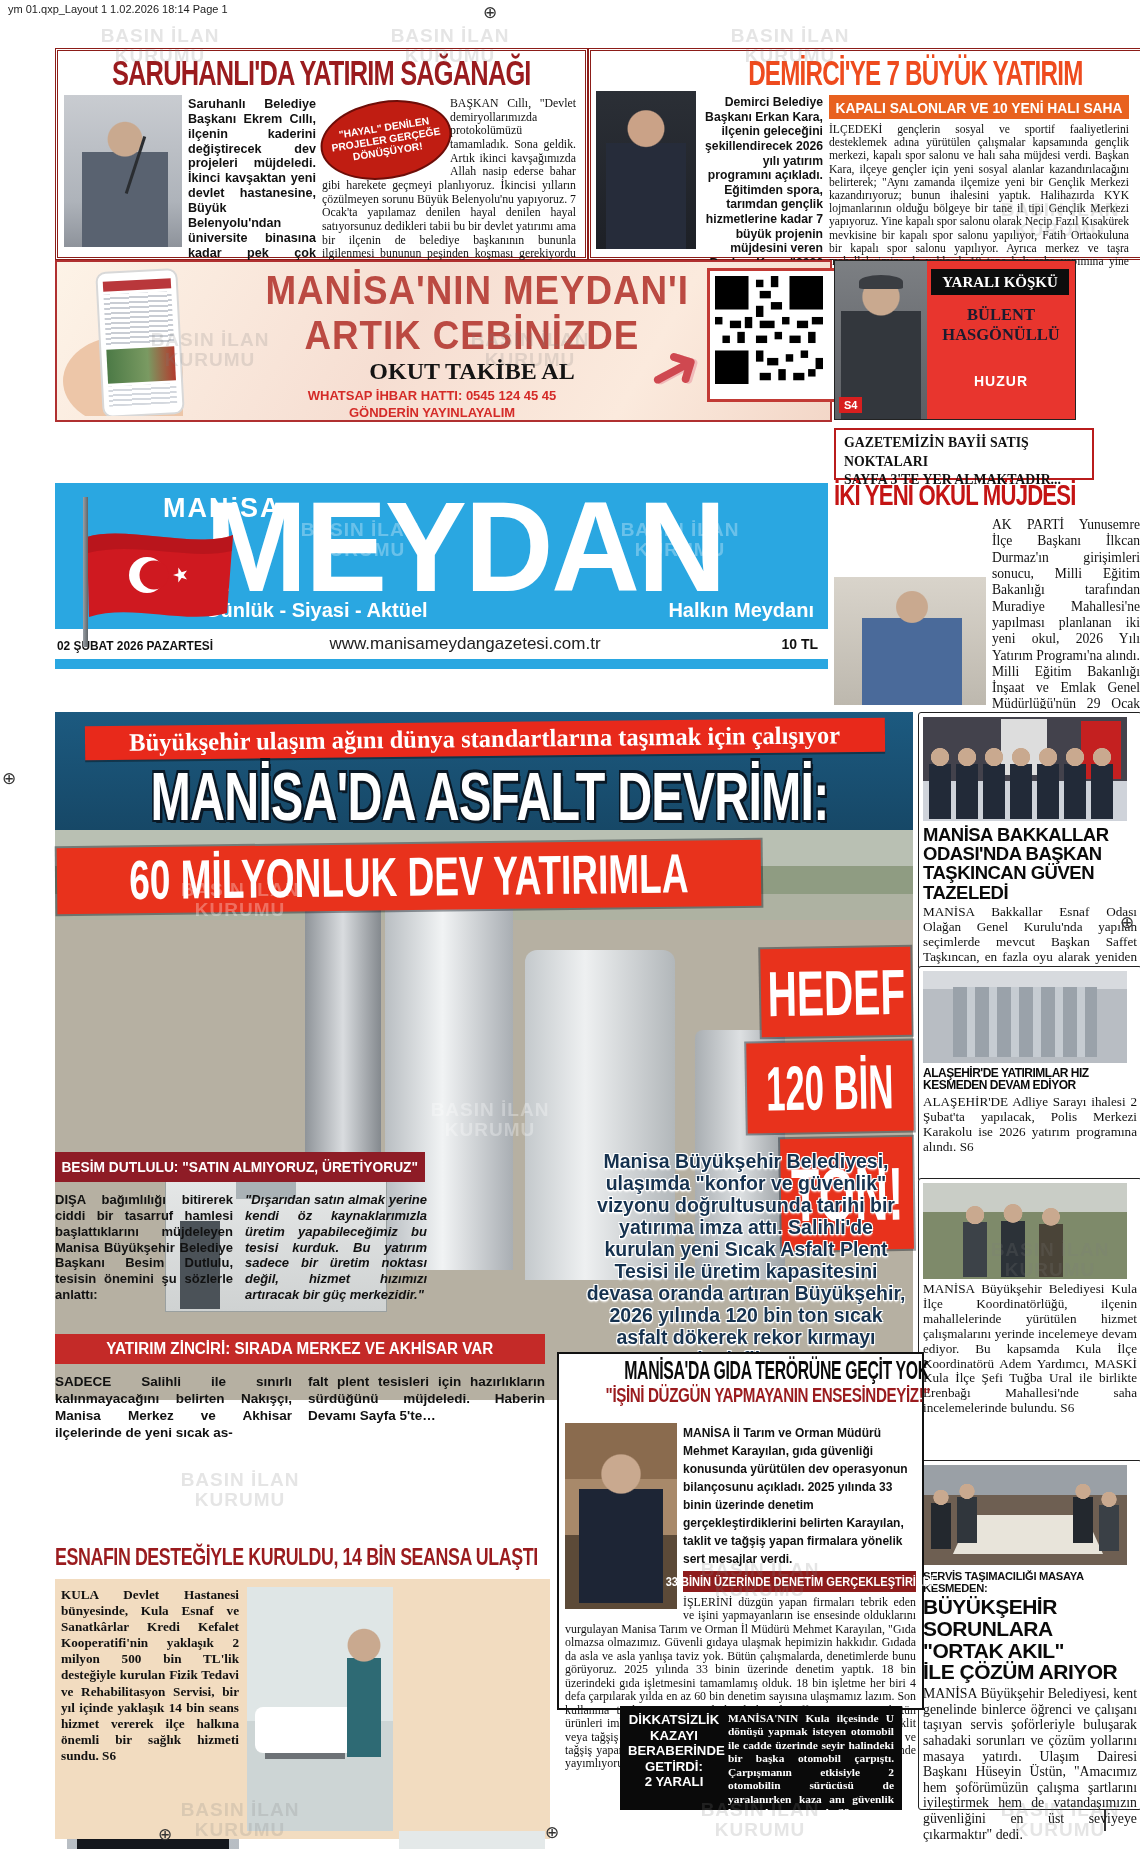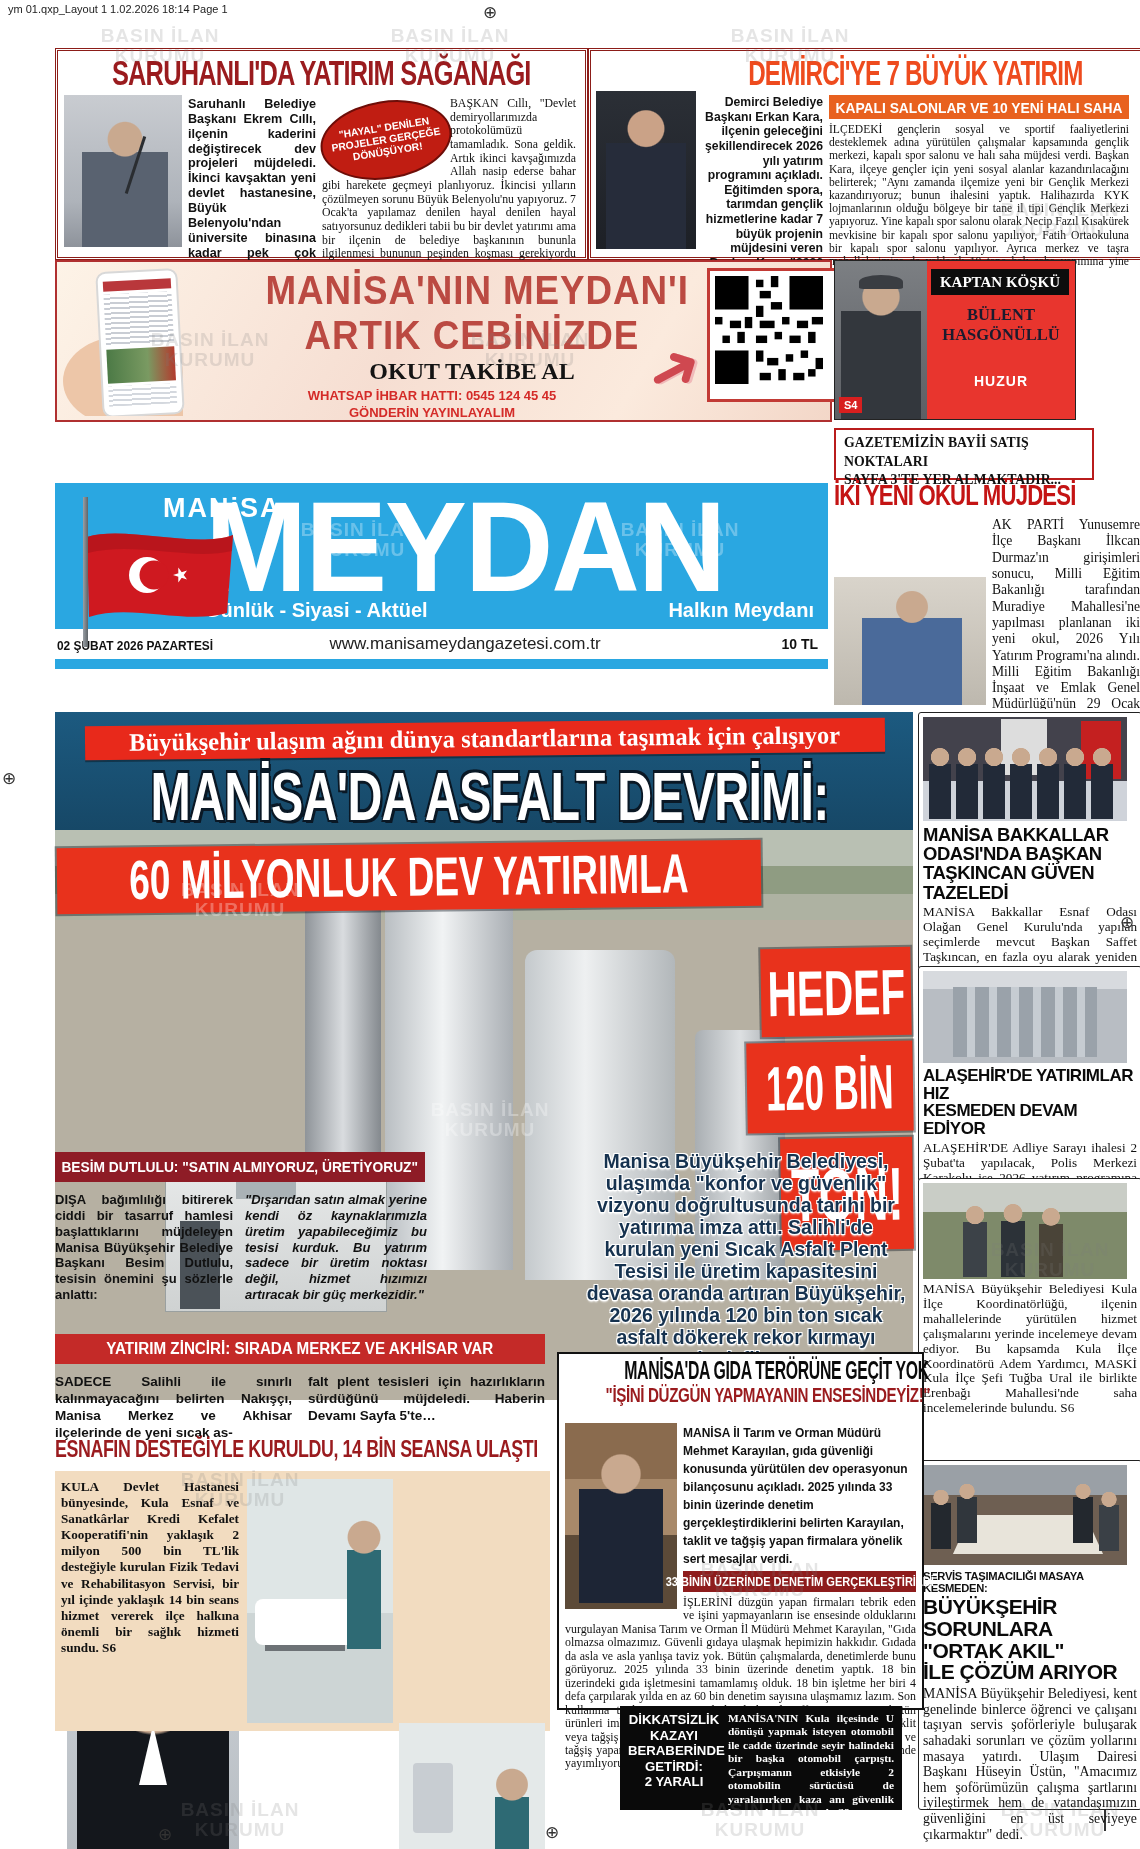--- a/index.html
+++ b/index.html
@@ -210,21 +210,21 @@
     </div>
   </section>
 
   <section class="abs" style="left:834px;top:260px;width:240px;height:158px;background:#e8352e;border:1px solid #222;">
     <div class="photo" style="position:absolute;left:0;top:0;width:92px;height:158px;background:linear-gradient(180deg,#7c7f83,#5c5f64);">
       <div class="person" style="left:6px;top:16px;width:80px;height:142px;--suit:#33373d;"></div>
       <div class="abs" style="left:24px;top:14px;width:44px;height:14px;background:#3a3d42;border-radius:50% 50% 10% 10%;"></div>
       <div class="abs" style="left:4px;bottom:6px;background:#d81f1f;color:#fff;font-weight:bold;font-size:11px;padding:2px 5px;">S4</div>
     </div>
     <div class="abs" style="left:96px;top:8px;width:138px;height:26px;background:#0d0d0d;display:flex;align-items:center;justify-content:center;">
-      <span class="serif" style="color:#fff;font-weight:bold;font-size:15px;">KAPTAN KÖŞKÜ</span>
+      <span class="serif" style="color:#fff;font-weight:bold;font-size:15px;">YARALI KÖŞKÜ</span>
     </div>
     <div class="abs serif pre" style="left:96px;top:44px;width:140px;text-align:center;font-weight:bold;font-size:16.5px;color:#1b1b2e;line-height:1.2;">BÜLENT
 HASGÖNÜLLÜ</div>
     <div class="abs" style="left:96px;top:112px;width:140px;text-align:center;font-weight:bold;font-size:14px;color:#fff;letter-spacing:1px;">HUZUR</div>
   </section>
 
   <div class="abs serif pre" style="left:834px;top:428px;width:240px;height:40px;border:2px solid #b91c1c;font-weight:bold;font-size:13.8px;
               line-height:1.35;padding:4px 8px;color:#111;">GAZETEMİZİN BAYİİ SATIŞ NOKTALARI
 SAYFA 3'TE YER ALMAKTADIR...</div>
 
@@ -330,21 +330,21 @@
 ODASI'NDA BAŞKAN
 TAŞKINCAN GÜVEN TAZELEDİ</div>
     <div class="rc-body">MANİSA Bakkallar Esnaf Odası Olağan Genel Kurulu'nda yapılan seçimlerde mevcut Başkan Saffet Taşkıncan, en fazla oyu alarak yeniden başkanlığa seçildi. S7</div>
   </section>
 
   <section class="card" style="left:918px;top:966px;width:214px;height:206px;">
     <div class="photo" style="width:204px;height:92px;background:linear-gradient(180deg,#d7dade 0 20%,#b8bdc3 20%);">
       <div class="abs" style="left:30px;top:16px;width:144px;height:70px;background:
            repeating-linear-gradient(90deg,#9aa2aa 0 14px,#c6ccd2 14px 22px),linear-gradient(#aab1b8,#aab1b8);"></div>
     </div>
-    <div class="rc-head" style="font-size:17px;margin-top:4px;">ALAŞEHİR'DE YATIRIMLAR HIZ
+    <div class="rc-head" style="font-size:12px;margin-top:4px;">ALAŞEHİR'DE YATIRIMLAR HIZ
 KESMEDEN DEVAM EDİYOR</div>
     <div class="rc-body">ALAŞEHİR'DE Adliye Sarayı ihalesi 2 Şubat'ta yapılacak, Polis Merkezi Karakolu ise 2026 yatırım programına alındı. S6</div>
   </section>
 
   <section class="card" style="left:918px;top:1178px;width:214px;height:276px;">
     <div class="photo" style="width:204px;height:96px;background:linear-gradient(180deg,#c9cdc6 0 30%,#7e8a6a 30%);">
       <div class="person" style="left:40px;top:22px;width:24px;height:72px;--suit:#3c4248;"></div>
       <div class="person" style="left:78px;top:20px;width:24px;height:74px;--suit:#2c3238;"></div>
       <div class="person" style="left:116px;top:24px;width:24px;height:70px;--suit:#4a4438;"></div>
     </div>
@@ -372,21 +372,21 @@
     </div>
     <div class="abs just" style="left:0;top:40px;width:178px;font-size:13px;font-weight:bold;line-height:1.22;">DIŞA bağımlılığı bitirerek ciddi bir tasarruf hamlesi başlattıklarını müjdeleyen Manisa Büyükşehir Belediye Başkanı Besim Dutlulu, tesisin önemini şu sözlerle anlattı:</div>
     <div class="abs just" style="left:190px;top:40px;width:182px;font-size:13px;font-weight:bold;line-height:1.22;font-style:italic;">"Dışarıdan satın almak yerine kendi öz kaynaklarımızla üretim yapabileceğimiz bu tesisi kurduk. Bu yatırım sadece bir üretim noktası değil, hizmet hızımızı artıracak bir güç merkezidir."</div>
     <div class="redbar abs" style="left:0;top:182px;width:490px;height:30px;background:#c42a28;">
       <span class="cx" style="font-size:16px;transform:scaleX(.95);">YATIRIM ZİNCİRİ: SIRADA MERKEZ VE AKHİSAR VAR</span>
     </div>
     <div class="abs just" style="left:0;top:222px;width:237px;font-size:13.5px;font-weight:bold;line-height:1.25;">SADECE Salihli ile sınırlı kalınmayacağını belirten Nakışçı, Manisa Merkez ve Akhisar ilçelerinde de yeni sıcak as-</div>
     <div class="abs just" style="left:253px;top:222px;width:237px;font-size:13.5px;font-weight:bold;line-height:1.25;">falt plent tesisleri için hazırlıkların sürdüğünü müjdeledi. Haberin Devamı Sayfa 5'te…</div>
   </section>
 
-  <section class="abs" style="left:55px;top:1437px;width:504px;height:298px;">
+  <section class="abs" style="left:55px;top:1545px;width:504px;height:298px;">
     <div>
       <span class="cxl" style="font-size:21px;font-weight:bold;color:#9a1b1e;transform:scaleX(.85) scaleY(1.1);letter-spacing:-.5px;">ESNAFIN DESTEĞİYLE KURULDU, 14 BİN SEANSA ULAŞTI</span>
     </div>
     <div class="abs" style="left:0;top:34px;width:495px;height:260px;background:#f2dcc0;padding:0;">
       <div class="abs just serif" style="left:6px;top:8px;width:178px;font-size:13.2px;font-weight:bold;line-height:1.22;">KULA Devlet Hastanesi bünyesinde, Kula Esnaf ve Sanatkârlar Kredi Kefalet Kooperatifi'nin yaklaşık 2 milyon 500 bin TL'lik desteğiyle kurulan Fizik Tedavi ve Rehabilitasyon Servisi, bir yıl içinde yaklaşık 14 bin seans hizmet vererek ilçe halkına önemli bir sağlık hizmeti sundu. S6</div>
       <div class="photo abs" style="left:192px;top:8px;width:146px;height:244px;background:linear-gradient(180deg,#dfe6e6 0 55%,#cdd5d5 55%);">
         <div class="abs" style="left:8px;top:120px;width:100px;height:46px;background:#fff;border-radius:8px;box-shadow:0 16px 0 -10px #6d7276;"></div>
         <div class="person" style="left:100px;top:40px;width:34px;height:130px;--suit:#2e6a74;"></div>
       </div>
       <div class="photo abs" style="left:344px;top:8px;width:146px;height:244px;background:linear-gradient(180deg,#e4e9e9 0 55%,#d2d9d9 55%);">

